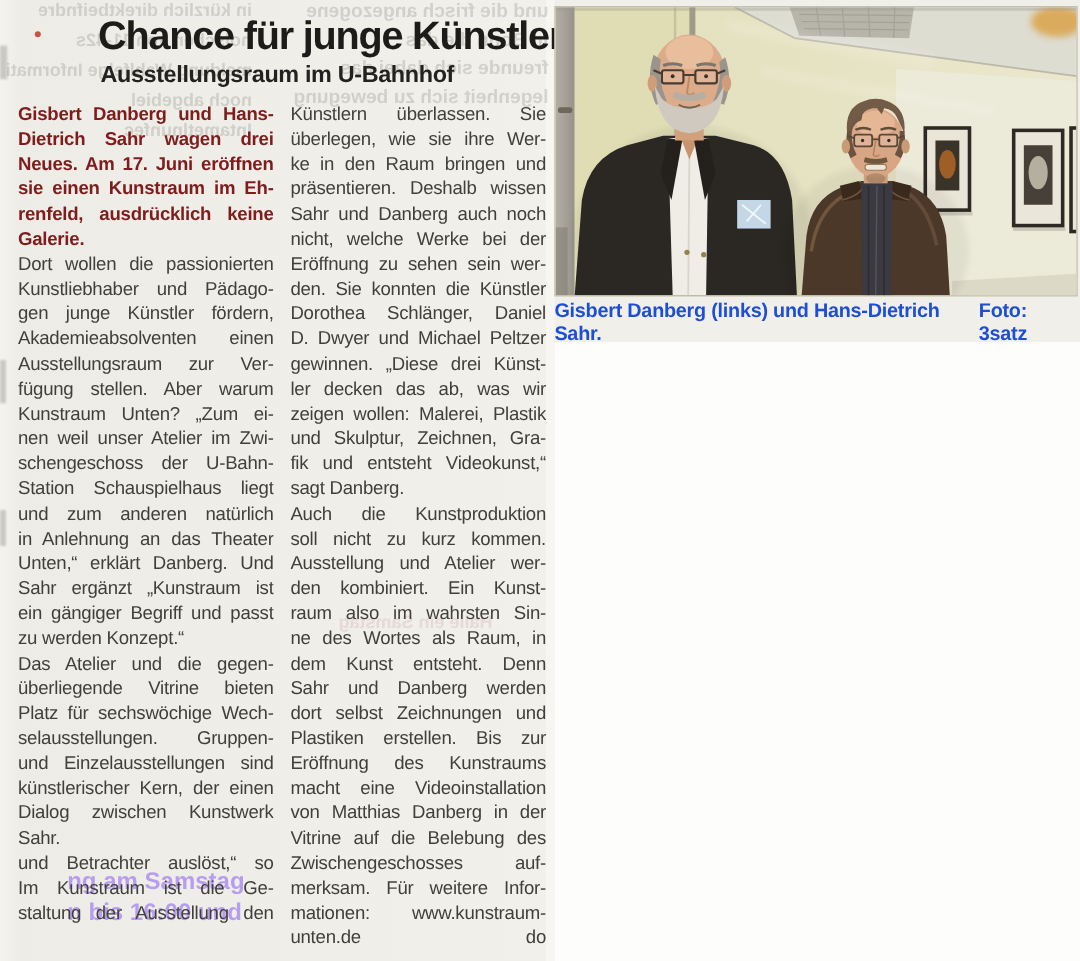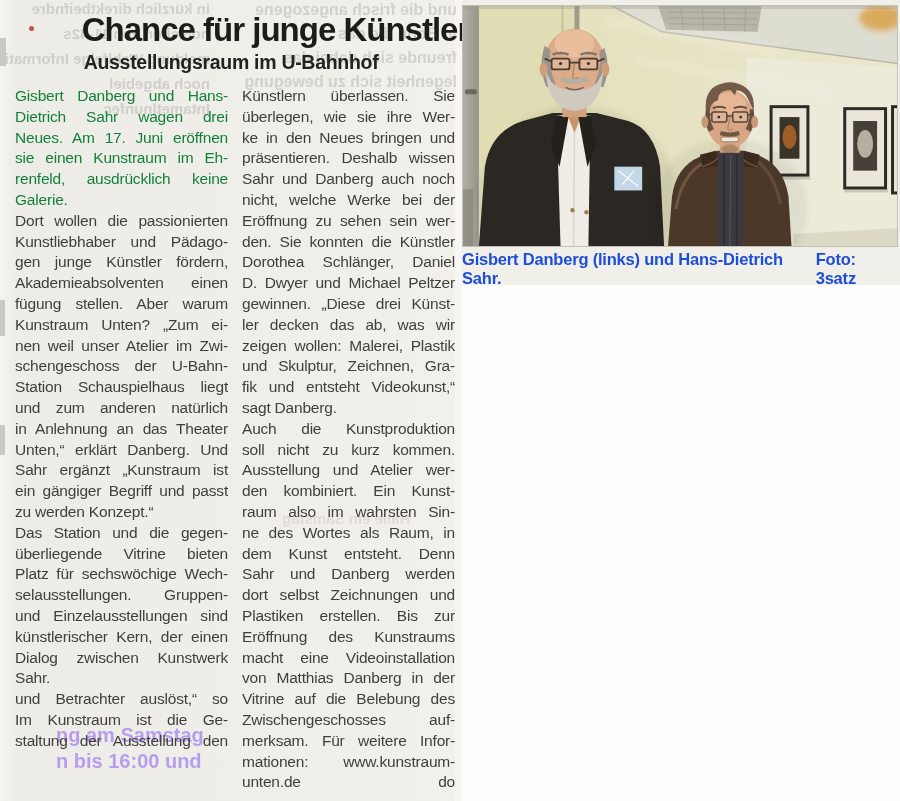--- a/index.html
+++ b/index.html
@@ -13,21 +13,21 @@
 
   .headline{position:absolute;left:0;top:11px;width:551px;text-align:center;
             font-size:33px;font-weight:bold;letter-spacing:-1px;color:#1d1c1a;}
   .subhead{position:absolute;left:0;top:51px;width:462px;text-align:center;
            font-size:19.5px;font-weight:bold;letter-spacing:-.3px;color:#232220;}
 
   .cols{position:absolute;left:15px;top:86px;display:flex;gap:14px;}
   .col{width:213px;overflow:hidden;}
   .line{height:20.8px;line-height:20.8px;font-size:15.5px;letter-spacing:-.2px;
         white-space:nowrap;text-align:justify;text-align-last:justify;color:#403f3c;}
-  .line.bold{font-weight:normal;color:#15803d;}
+  .line.bold{font-weight:bold;color:#7f1d1d;}
   .line.end{text-align-last:left;}
 
   
   .photo{position:absolute;left:462px;top:5px;width:436px;height:242px;
          border:1px solid #c2bfb3;box-sizing:border-box;background:#e5e2bf;}
   .photo svg{display:block;width:100%;height:100%;}
   .caption-row{position:absolute;left:462px;top:250px;width:436px;display:flex;
                justify-content:space-between;font-weight:bold;font-size:16.5px;
                letter-spacing:-.2px;color:#1d4ed8;}
 
@@ -84,47 +84,48 @@
         <div class="line bold">Gisbert Danberg und Hans-</div>
         <div class="line bold">Dietrich Sahr wagen drei</div>
         <div class="line bold">Neues. Am 17. Juni eröffnen</div>
         <div class="line bold">sie einen Kunstraum im Eh-</div>
         <div class="line bold">renfeld, ausdrücklich keine</div>
         <div class="line bold end">Galerie.</div>
         <div class="line">Dort wollen die passionierten</div>
         <div class="line">Kunstliebhaber und Pädago-</div>
         <div class="line">gen junge Künstler fördern,</div>
         <div class="line">Akademieabsolventen einen</div>
+        <div class="line">Ausstellungsraum zur Ver-</div>
         <div class="line">fügung stellen. Aber warum</div>
         <div class="line">Kunstraum Unten? „Zum ei-</div>
         <div class="line">nen weil unser Atelier im Zwi-</div>
         <div class="line">schengeschoss der U-Bahn-</div>
         <div class="line">Station Schauspielhaus liegt</div>
         <div class="line">und zum anderen natürlich</div>
         <div class="line">in Anlehnung an das Theater</div>
         <div class="line">Unten,“ erklärt Danberg. Und</div>
         <div class="line">Sahr ergänzt „Kunstraum ist</div>
         <div class="line">ein gängiger Begriff und passt</div>
         <div class="line end">zu werden Konzept.“</div>
-        <div class="line">Das Station und die gegen-</div>
+        <div class="line">Das Atelier und die gegen-</div>
         <div class="line">überliegende Vitrine bieten</div>
         <div class="line">Platz für sechswöchige Wech-</div>
         <div class="line">selausstellungen. Gruppen-</div>
         <div class="line">und Einzelausstellungen sind</div>
         <div class="line">künstlerischer Kern, der einen</div>
         <div class="line">Dialog zwischen Kunstwerk</div>
         <div class="line end">Sahr.</div>
         <div class="line">und Betrachter auslöst,“ so</div>
         <div class="line">Im Kunstraum ist die Ge-</div>
         <div class="line">staltung der Ausstellung den</div>
       </div>
     <div class="col">
         <div class="line">Künstlern überlassen. Sie</div>
         <div class="line">überlegen, wie sie ihre Wer-</div>
-        <div class="line">ke in den Neues bringen und</div>
+        <div class="line">ke in den Raum bringen und</div>
         <div class="line">präsentieren. Deshalb wissen</div>
         <div class="line">Sahr und Danberg auch noch</div>
         <div class="line">nicht, welche Werke bei der</div>
         <div class="line">Eröffnung zu sehen sein wer-</div>
         <div class="line">den. Sie konnten die Künstler</div>
         <div class="line">Dorothea Schlänger, Daniel</div>
         <div class="line">D. Dwyer und Michael Peltzer</div>
         <div class="line">gewinnen. „Diese drei Künst-</div>
         <div class="line">ler decken das ab, was wir</div>
         <div class="line">zeigen wollen: Malerei, Plastik</div>

